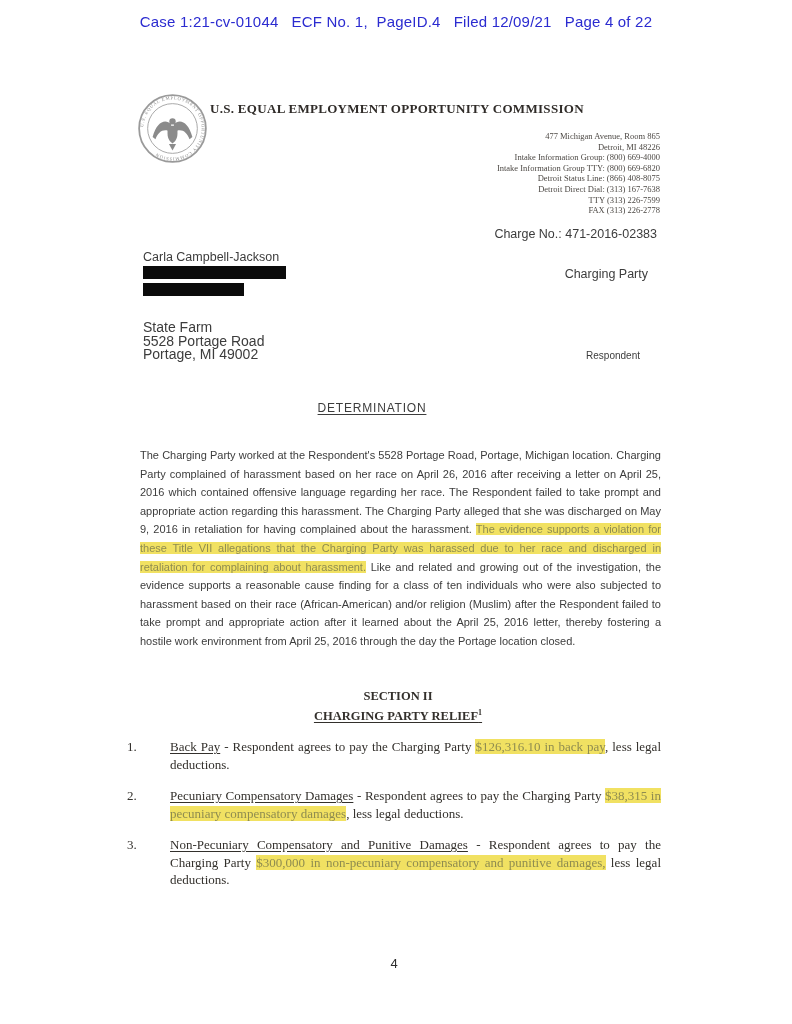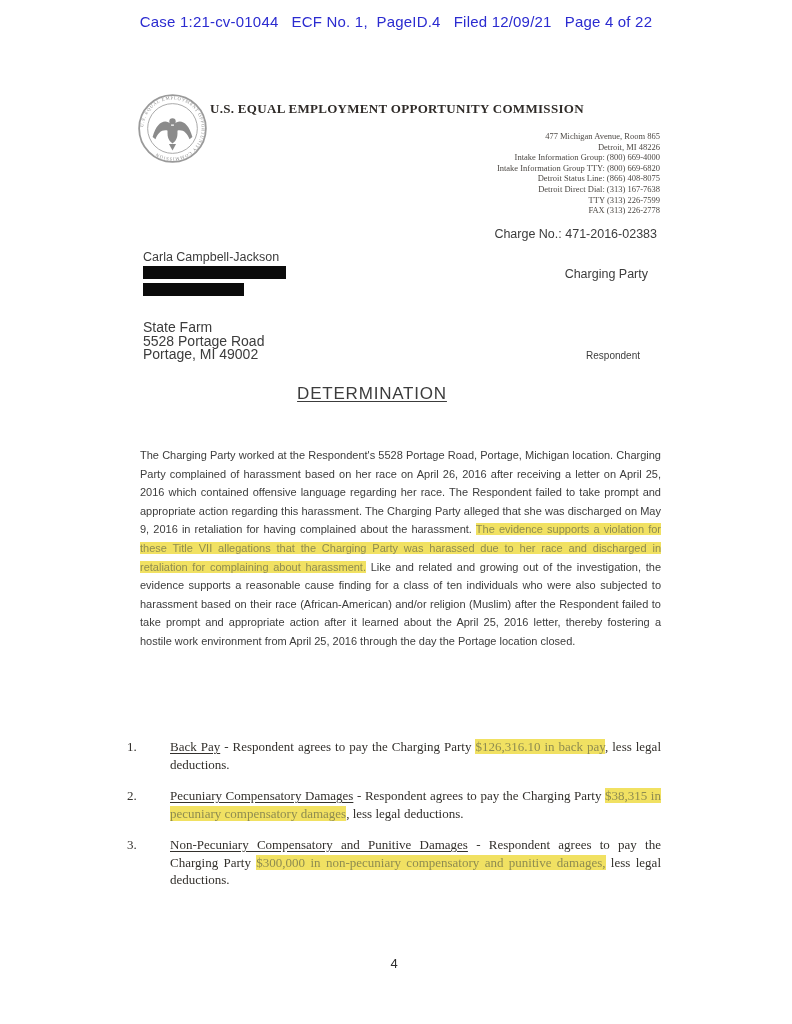--- a/index.html
+++ b/index.html
@@ -31,22 +31,22 @@
     color:#4c4844;
   }
   .charge-no { position:absolute; top:227px; right:135px; font-size:12.5px; }
   .cp-name   { position:absolute; left:143px; top:250px; font-size:12.5px; }
   .redact-1  { position:absolute; left:143px; top:266px; width:143px; height:13px; background:#0b0b0b; }
   .redact-2  { position:absolute; left:143px; top:283px; width:101px; height:13px; background:#0b0b0b; }
   .cp-label  { position:absolute; top:267px; right:144px; font-size:12.5px; }
   .resp-block{ position:absolute; left:143px; top:321px; font-size:14px; line-height:13.6px; }
   .resp-label{ position:absolute; top:350px; right:152px; font-size:10px;text-align:center; }
   .determination {
-    position:absolute; top:384px; left:372px; transform:translateX(-50%);
-    font-size:17px; letter-spacing:0.8px; text-decoration:underline;
+    position:absolute; top:401px; left:372px; transform:translateX(-50%);
+    font-size:12px; letter-spacing:0.8px; text-decoration:underline;
     text-underline-offset:2px;
   }
   .body-par {
     position:absolute; left:140px; top:446px; width:521px;
     font-size:11px; line-height:18.6px; text-align:justify; color:#3c3c3c;
   }
   .hl { background:#f1e162; color:#8f8c50; }
   .section-head {
     position:absolute; top:689px; left:398px; transform:translateX(-50%);
     text-align:center; font-family:"Liberation Serif", serif; font-weight:bold;
@@ -121,20 +121,24 @@
     <div>State Farm</div>
     <div>5528 Portage Road</div>
     <div>Portage, MI 49002</div>
   </div>
   <div class="resp-label">Respondent</div>
 
   <div class="determination">DETERMINATION</div>
 
   <div class="body-par"><span>The Charging Party worked at the Respondent's 5528 Portage Road, Portage, Michigan location. Charging Party complained of harassment based on her race on April 26, 2016 after receiving a letter on April 25, 2016 which contained offensive language regarding her race. The Respondent failed to take prompt and appropriate action regarding this harassment. The Charging Party alleged that she was discharged on May 9, 2016 in retaliation for having complained about the harassment. </span><span class="hl">The evidence supports a violation for these Title VII allegations that the Charging Party was harassed due to her race and discharged in retaliation for complaining about harassment.</span><span> Like and related and growing out of the investigation, the evidence supports a reasonable cause finding for a class of ten individuals who were also subjected to harassment based on their race (African-American) and/or religion (Muslim) after the Respondent failed to take prompt and appropriate action after it learned about the April 25, 2016 letter, thereby fostering a hostile work environment from April 25, 2016 through the day the Portage location closed.</span></div>
 
+  <div class="section-head">
+    <div>SECTION II</div>
+    <div><span class="section-sub"><span>CHARGING PARTY RELIEF</span><sup>1</sup></span></div>
+  </div>
 
   <div class="relief relief-1">
     <div class="num">1.</div>
     <div class="txt"><span class="label">Back Pay</span><span> - Respondent agrees to pay the Charging Party </span><span class="hl">$126,316.10 in back pay</span><span>, less legal deductions.</span></div>
   </div>
 
   <div class="relief relief-2">
     <div class="num">2.</div>
     <div class="txt"><span class="label">Pecuniary Compensatory Damages</span><span> - Respondent agrees to pay the Charging Party </span><span class="hl">$38,315 in pecuniary compensatory damages</span><span>, less legal deductions.</span></div>
   </div>

